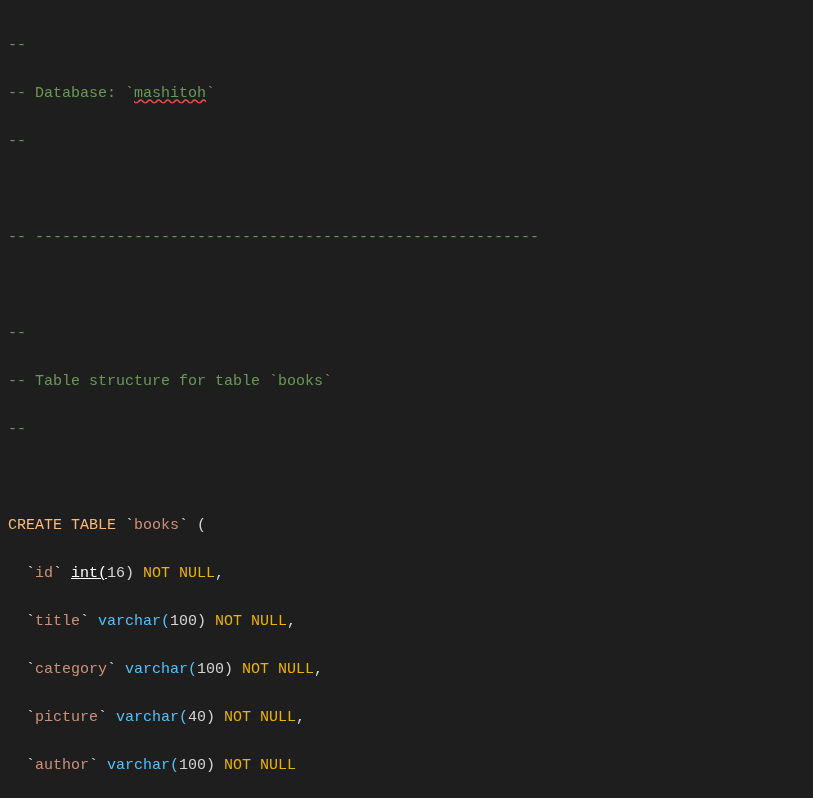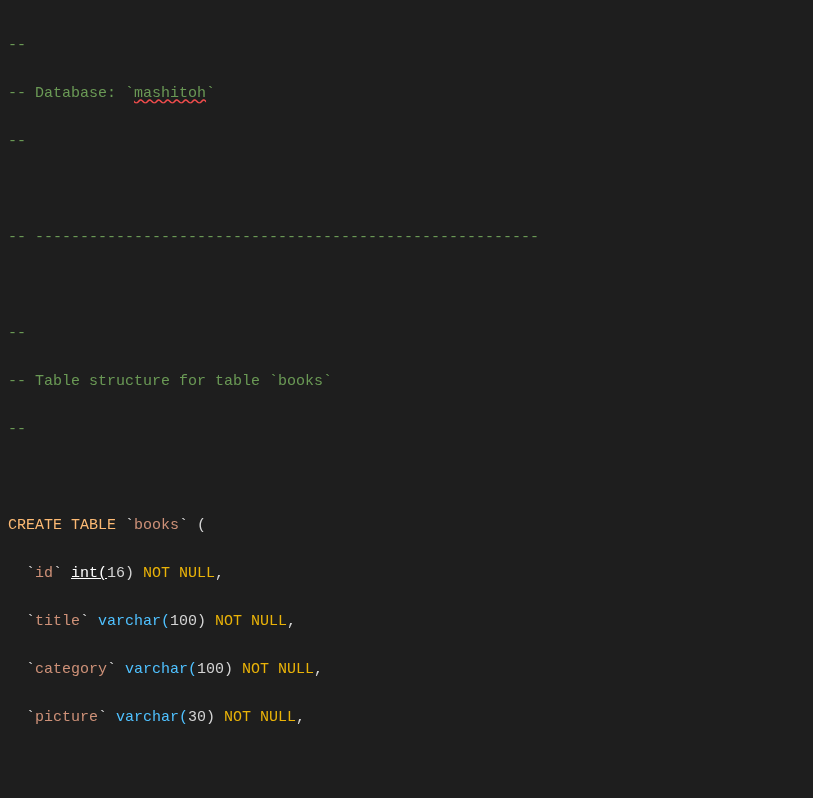--- a/index.html
+++ b/index.html
@@ -44,21 +44,22 @@
 <span class="line"><span class="comment">-- --------------------------------------------------------</span></span>
 <span class="line"></span>
 <span class="line"><span class="comment">--</span></span>
 <span class="line"><span class="comment">-- Table structure for table `books`</span></span>
 <span class="line"><span class="comment">--</span></span>
 <span class="line"></span>
 <span class="line"><span class="keyword">CREATE TABLE</span><span class="plain"> `</span><span class="identifier">books</span><span class="plain">`</span><span class="plain"> (</span></span>
 <span class="line"><span class="plain">  `</span><span class="identifier">id</span><span class="plain">` </span><span class="type">int(</span><span class="plain">16</span><span class="plain">) </span><span class="notnull">NOT NULL</span><span class="plain">,</span></span>
 <span class="line"><span class="plain">  `</span><span class="identifier">title</span><span class="plain">` </span><span class="type2">varchar(</span><span class="plain">100</span><span class="plain">) </span><span class="notnull">NOT NULL</span><span class="plain">,</span></span>
 <span class="line"><span class="plain">  `</span><span class="identifier">category</span><span class="plain">` </span><span class="type2">varchar(</span><span class="plain">100</span><span class="plain">) </span><span class="notnull">NOT NULL</span><span class="plain">,</span></span>
-<span class="line"><span class="plain">  `</span><span class="identifier">picture</span><span class="plain">` </span><span class="type2">varchar(</span><span class="plain">30</span><span class="plain">) </span><span class="notnull">NOT NULL</span><span class="plain">,</span></span>
+<span class="line"><span class="plain">  `</span><span class="identifier">picture</span><span class="plain">` </span><span class="type2">varchar(</span><span class="plain">40</span><span class="plain">) </span><span class="notnull">NOT NULL</span><span class="plain">,</span></span>
+<span class="line"><span class="plain">  `</span><span class="identifier">author</span><span class="plain">` </span><span class="type2">varchar(</span><span class="plain">100</span><span class="plain">) </span><span class="notnull">NOT NULL</span></span>
 
 
 
 
 
 
 
 
 
 

